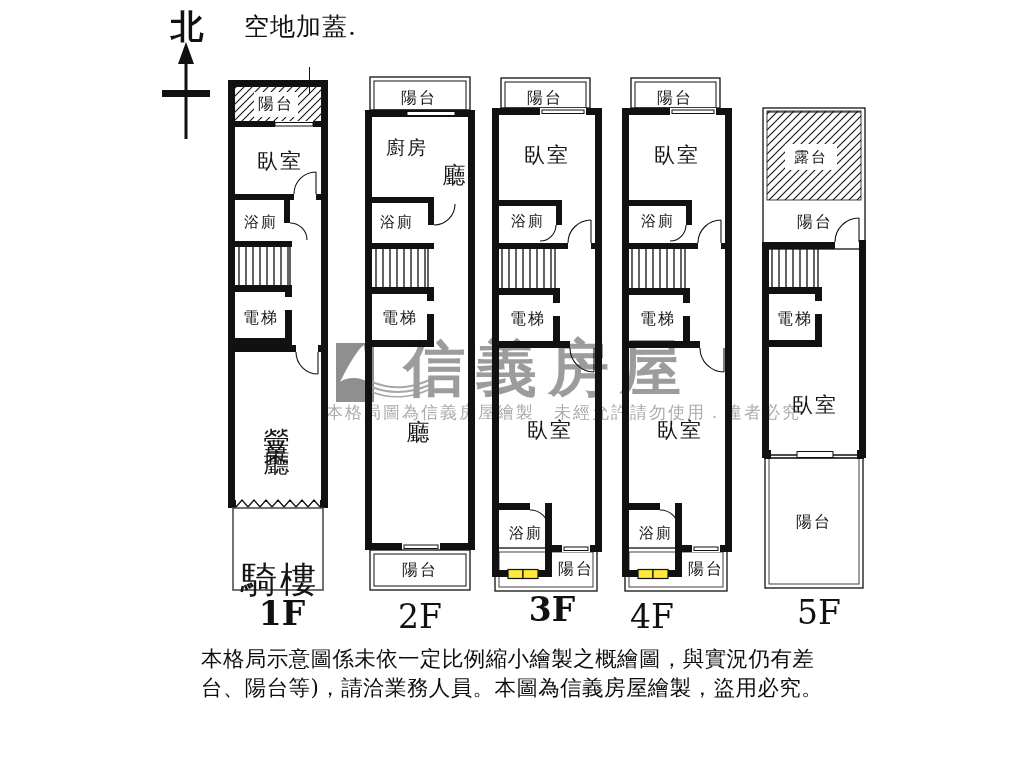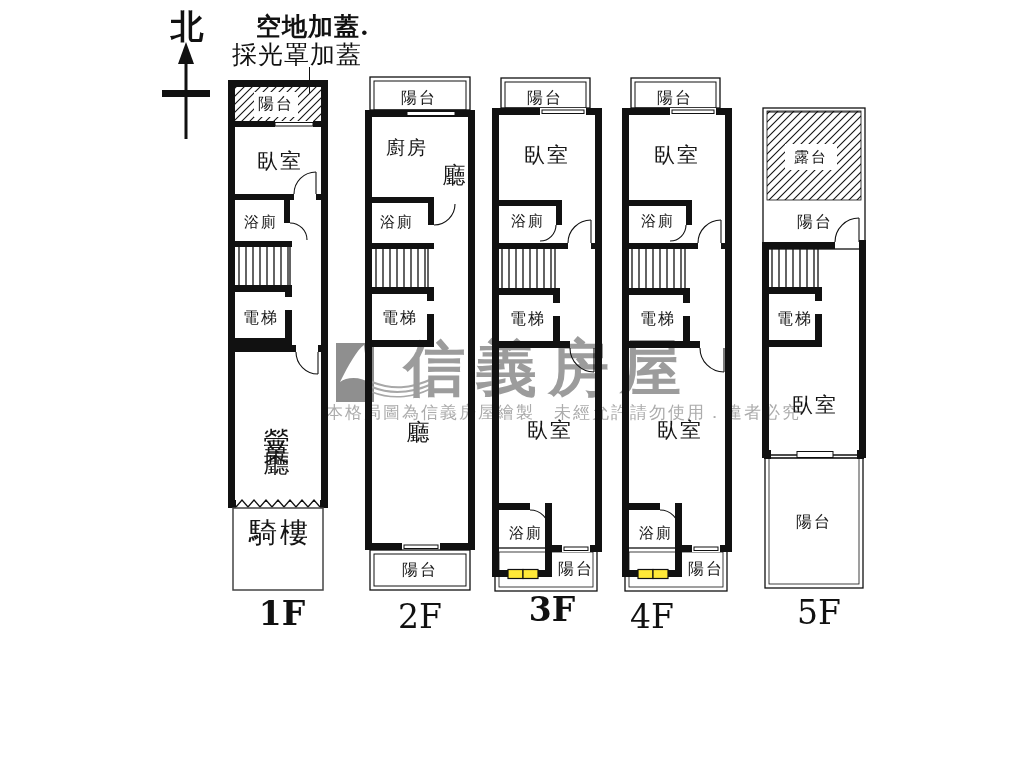--- a/index.html
+++ b/index.html
@@ -41,22 +41,21 @@
     <div class="wm-notice" style="left:326px;top:404px;">本格局圖為信義房屋繪製　未經允許請勿使用．違者必究</div>
   </div>
 
   <div class="north-ch" style="left:187px;top:27px;">北</div>
   <svg class="abs" style="left:158px;top:40px;" width="56" height="102" viewBox="0 0 56 102">
     <polygon points="28,2 20,24 36,24" fill="#111"></polygon>
     <rect x="26.5" y="10" width="3" height="89" fill="#111"></rect>
     <rect x="4" y="50" width="48" height="7" fill="#111"></rect>
   </svg>
 
-  <div class="ann" style="left:256px;top:14px;font-weight:bold;">空地加蓋.</div>
-  <div class="ann" style="left:232px;top:42px;">採光罩加蓋</div>
+  <div class="ann" style="left:244px;top:14px;">空地加蓋.</div>
   <div class="abs" style="left:309px;top:67px;width:0;height:26px;border-left:1.5px solid #111;"></div>
 
   <div class="floor" style="left:224px;top:75px;width:112px;height:520px;">
     <svg class="fp" width="112" height="520" viewBox="0 0 112 520">
       <defs>
         <pattern id="hz1" width="8" height="8" patternUnits="userSpaceOnUse">
           <path d="M0 8 L8 0 M-2 2 L2 -2 M6 10 L10 6" stroke="#555" stroke-width="1"></path>
         </pattern>
       </defs>
       <rect x="11" y="12" width="86" height="34" fill="url(#hz1)"></rect>
@@ -86,21 +85,21 @@
       <rect class="w" x="4" y="425" width="8" height="8"></rect>
       <rect class="w" x="96" y="425" width="8" height="8"></rect>
       <polyline class="st" points="12,432 18,425 24,432 30,425 36,432 42,425 48,432 54,425 60,432 66,425 72,432 78,425 84,432 90,425 96,432"></polyline>
       <rect x="9" y="433" width="90" height="82" fill="none" stroke="#444" stroke-width="1.5"></rect>
     </svg>
     <div class="rl" style="left:52px;top:29px;font-size:16px;">陽台</div>
     <div class="rl" style="left:56px;top:86px;font-size:21px;">臥室</div>
     <div class="rl" style="left:37px;top:147px;font-size:15px;">浴廁</div>
     <div class="rl" style="left:37px;top:243px;font-size:16px;">電梯</div>
     <div class="rl vert" style="left:53px;top:348px;font-size:26px;">營業廳</div>
-    <div class="rl" style="left:56px;top:458px;font-size:28px;letter-spacing:3px;">騎樓</div>
+    <div class="rl" style="left:56px;top:505px;font-size:36px;letter-spacing:3px;">騎樓</div>
   </div>
 
   <div class="floor" style="left:362px;top:75px;width:116px;height:520px;">
     <svg class="fp" width="116" height="520" viewBox="0 0 116 520">
       <rect class="no st" x="8" y="2" width="100" height="33"></rect>
       <rect class="no" x="12" y="6" width="92" height="29"></rect>
       <rect class="w" x="3" y="35" width="110" height="7"></rect>
       <rect class="w" x="3" y="35" width="7" height="440"></rect>
       <rect class="w" x="106" y="35" width="7" height="440"></rect>
       <rect class="wh" x="45" y="36.5" width="48" height="4"></rect>
@@ -254,15 +253,17 @@
     <div class="rl" style="left:56px;top:447px;font-size:16px;">陽台</div>
   </div>
 
   <div class="flab" style="left:282px;top:613px;font-weight:bold;">1F</div>
   <div class="flab" style="left:420px;top:616px;">2F</div>
   <div class="flab" style="left:552px;top:609px;font-weight:bold;">3F</div>
   <div class="flab" style="left:652px;top:616px;">4F</div>
   <div class="flab" style="left:819px;top:612px;">5F</div>
 
   <div class="abs" style="left:201px;top:645px;width:680px;">
+    <div class="disc-line">本格局示意圖係未依一定比例縮小繪製之概繪圖，與實況仍有差</div>
+    <div class="disc-line">台、陽台等)，請洽業務人員。本圖為信義房屋繪製，盜用必究。</div>
   </div>
 
 </div>
 
 </body></html>

